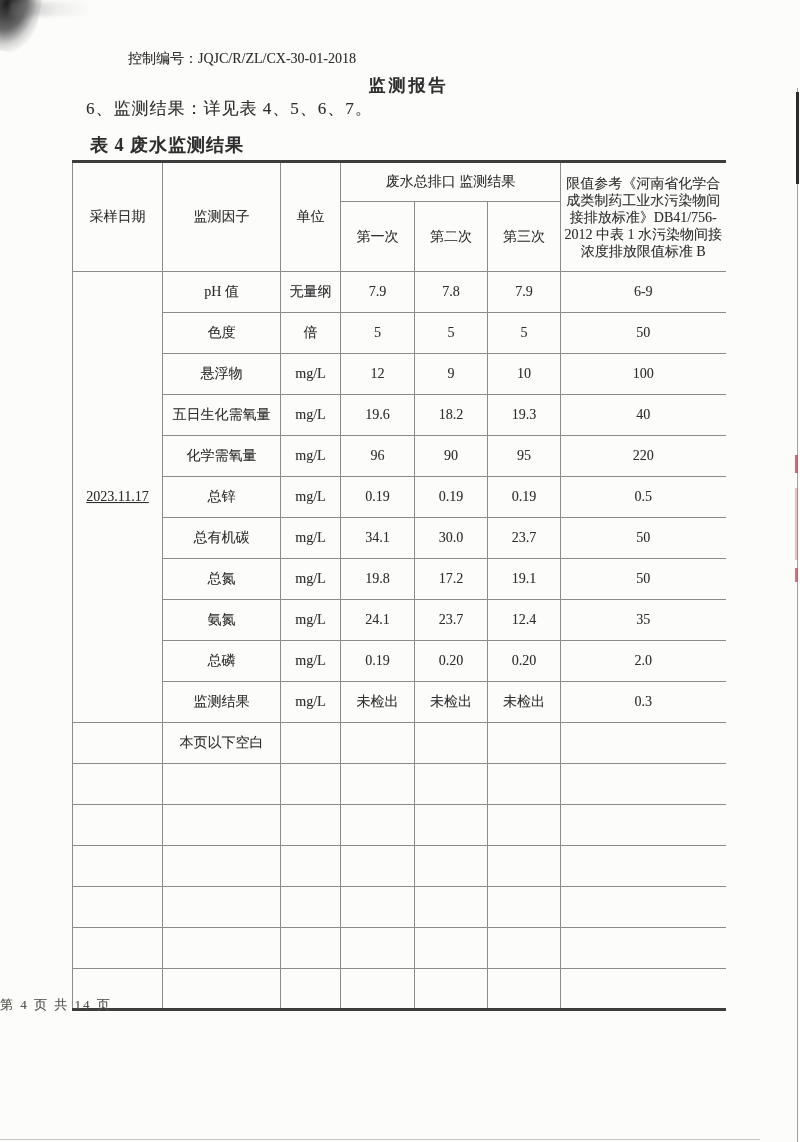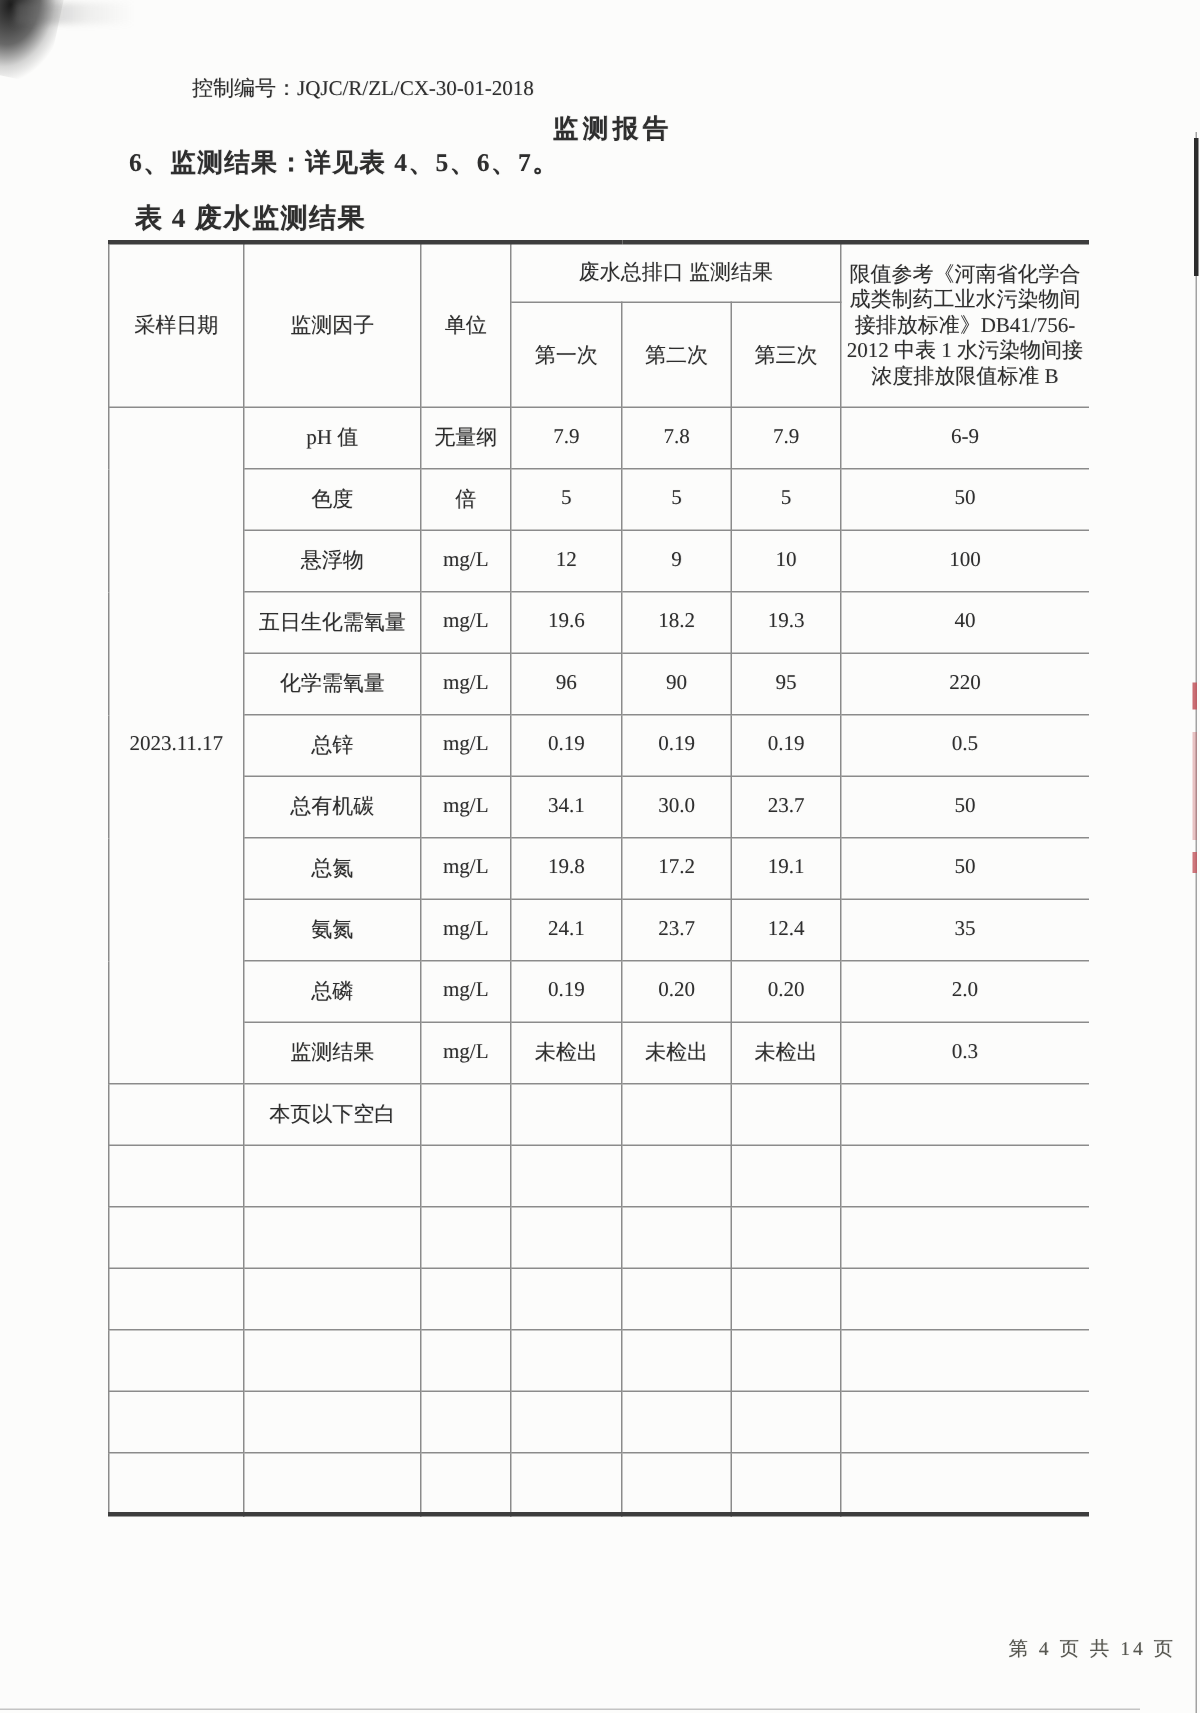--- a/index.html
+++ b/index.html
@@ -35,21 +35,21 @@
   .doc-meta {
     position:absolute; top:50px; left:88px; width:614px;
     display:flex; justify-content:space-between; font-size:14px; white-space:nowrap;margin-left:40px;
   }
   .doc-title {
     position:absolute; top:74px; left:0; width:784px; text-align:center;
     font-size:17px; font-weight:bold; letter-spacing:3px;padding-left:33px;
   }
   .section-heading {
     position:absolute; top:97px; left:86px;
-    font-size:17px; font-weight:bold; letter-spacing:1px;
+    font-size:17px; font-weight:normal; letter-spacing:1px;
   }
   .table-caption {
     position:absolute; top:133px; left:90px;
     font-size:18px; font-weight:bold; letter-spacing:1px;
   }
 
   
   table.results {
     position:absolute; left:72px; top:160px; width:653px;
     border-collapse:collapse; table-layout:fixed;
@@ -61,24 +61,24 @@
     border:1px solid #8b8b8b;
     font-weight:normal; text-align:center; vertical-align:middle;
     font-size:14px; padding:0 2px; overflow:hidden;
     text-shadow:0.3px 0.3px 0.6px rgba(70,70,70,0.3);
   }
   table.results tr > *:last-child { border-right:none; }
   thead tr.h1 { height:40px; }
   thead tr.h2 { height:70px; }
   tbody tr { height:41px; }
   .limit-head { font-size:13px; line-height:17px; padding:3px 4px; }
-  .date-cell { font-size:13.5px; }
+  .date-cell { font-size:13.5px;text-decoration:underline; }
 
   .page-footer {
-    position:absolute; top:1090px; left:0; width:784px; text-align:right;
+    position:absolute; top:996px; left:0; width:784px; text-align:left;
     font-size:13px; color:#56564f; letter-spacing:2px;
   }
 </style>
 </head>
 <body>
 
 <div class="page">
 
   <div class="corner-blob"></div>
   <div class="corner-smudge"></div>

